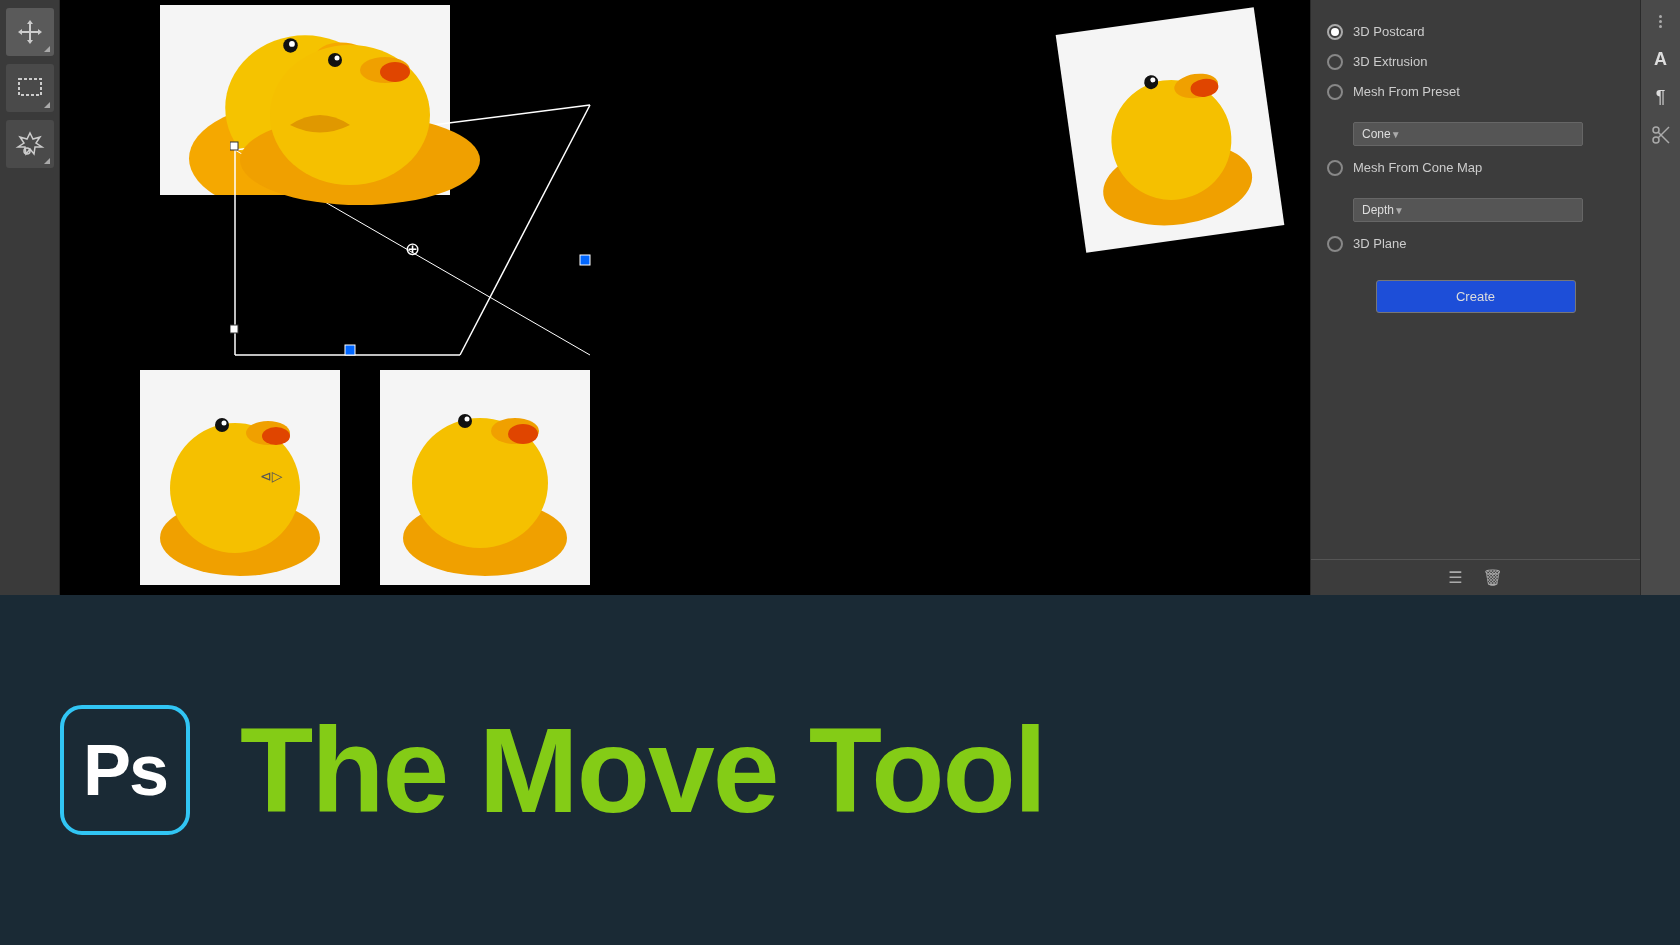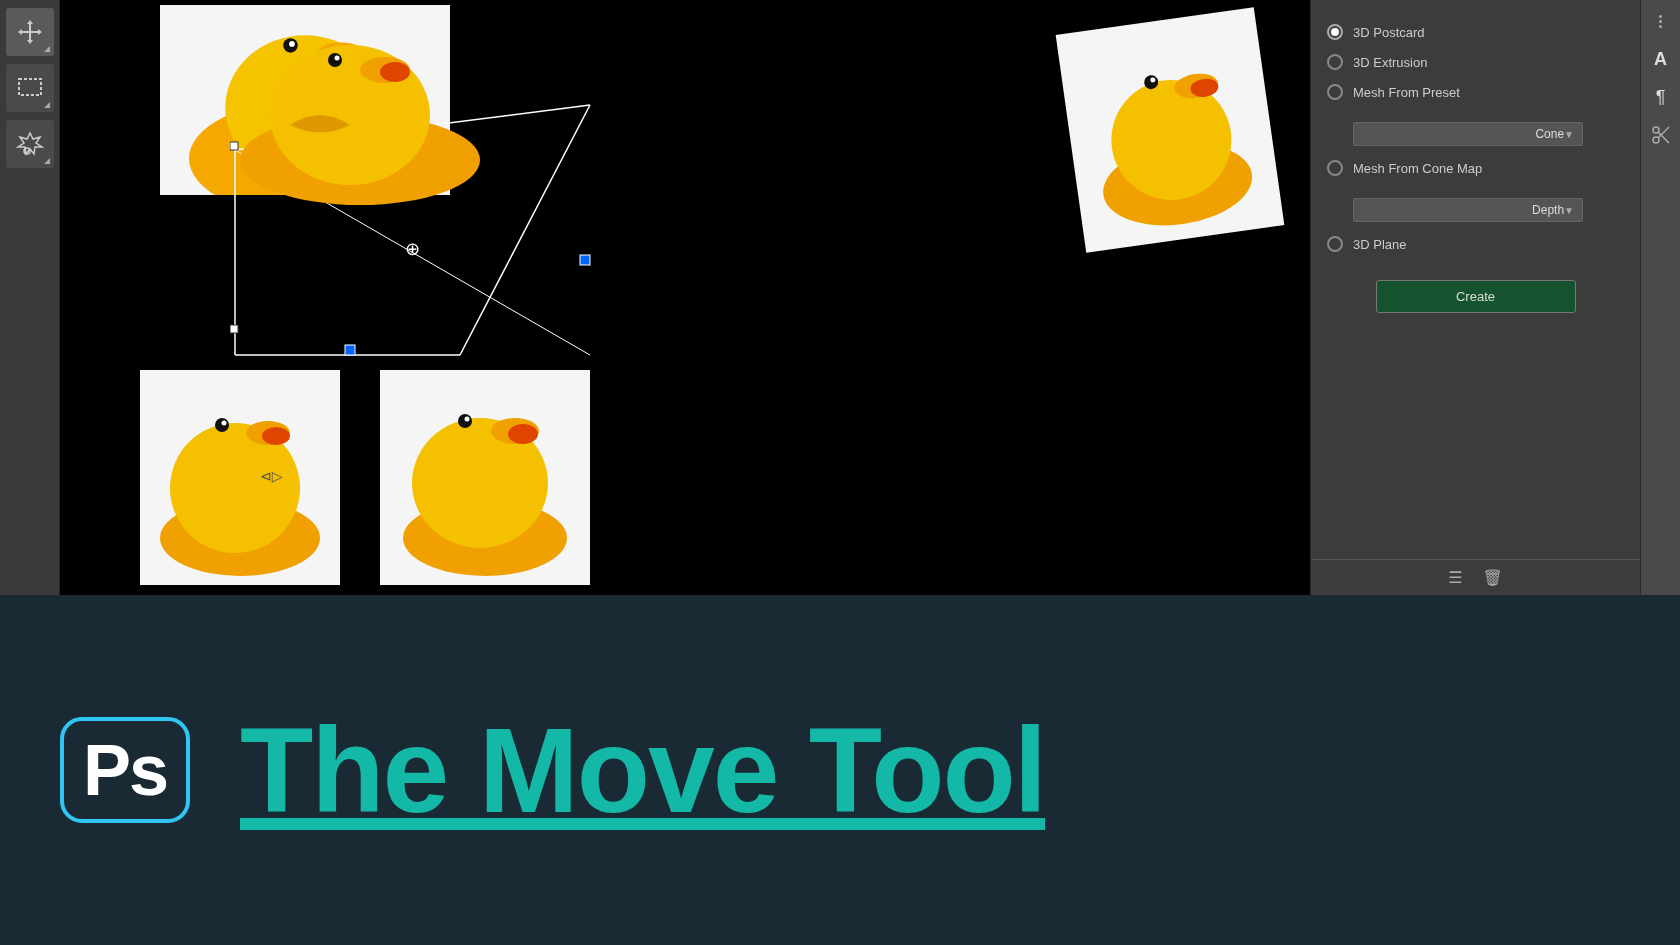--- a/index.html
+++ b/index.html
@@ -165,21 +165,20 @@
 
     .radio-group {
       display: flex;
       flex-direction: column;
       gap: 14px;
       padding: 12px 0;
     }
 
     .radio-item {
       display: flex;
-      align-items: center;
       gap: 10px;
       cursor: pointer;
     }
 
     .radio-circle {
       width: 16px;
       height: 16px;
       border-radius: 50%;
       border: 2px solid #888;
       background: #3c3c3c;
@@ -214,35 +213,35 @@
     .dropdown {
       width: 230px;
       background: #555;
       border: 1px solid #666;
       color: #ddd;
       font-size: 12px;
       padding: 4px 8px;
       border-radius: 2px;
       display: flex;
       align-items: center;
-      justify-content: flex-end;
+      justify-content: flex-start;
       cursor: pointer;
     }
 
     .dropdown-arrow {
       color: #aaa;
       font-size: 10px;
     }
 
     .create-btn {
       margin: 16px auto;
       display: block;
       width: 200px;
       padding: 8px 0;
-      background: #14532d;
+      background: #1d4ed8;
       border: 1px solid #777;
       color: #ddd;
       font-size: 13px;
       border-radius: 3px;
       cursor: pointer;
       text-align: center;
     }
 
     .panel-bottom-icons {
       display: flex;
@@ -301,46 +300,45 @@
       height: 350px;
       background: #1a2a35;
       display: flex;
       align-items: center;
       padding: 0 60px;
       gap: 50px;
     }
 
     .ps-logo {
       width: 130px;
-      height: 106px;
+      height: 130px;
       background: transparent;
       border: 4px solid #31c5f4;
       border-radius: 22px;
       display: flex;
       align-items: center;
       justify-content: center;
       flex-shrink: 0;
     }
 
     .ps-text {
       font-size: 72px;
       font-weight: bold;
       color: #fff;
       font-family: Arial, sans-serif;
       letter-spacing: -2px;
     }
 
     .banner-title {
       font-size: 120px;
       font-weight: bold;
-      color: #14b8a6;
+      color: #84cc16;
       font-family: Arial, sans-serif;
       white-space: nowrap;
       letter-spacing: -2px;
-      text-decoration: underline;
     }
 
     
     .duck-wrapper {
       width: 100%;
       height: 100%;
       display: flex;
       align-items: center;
       justify-content: center;
     }

